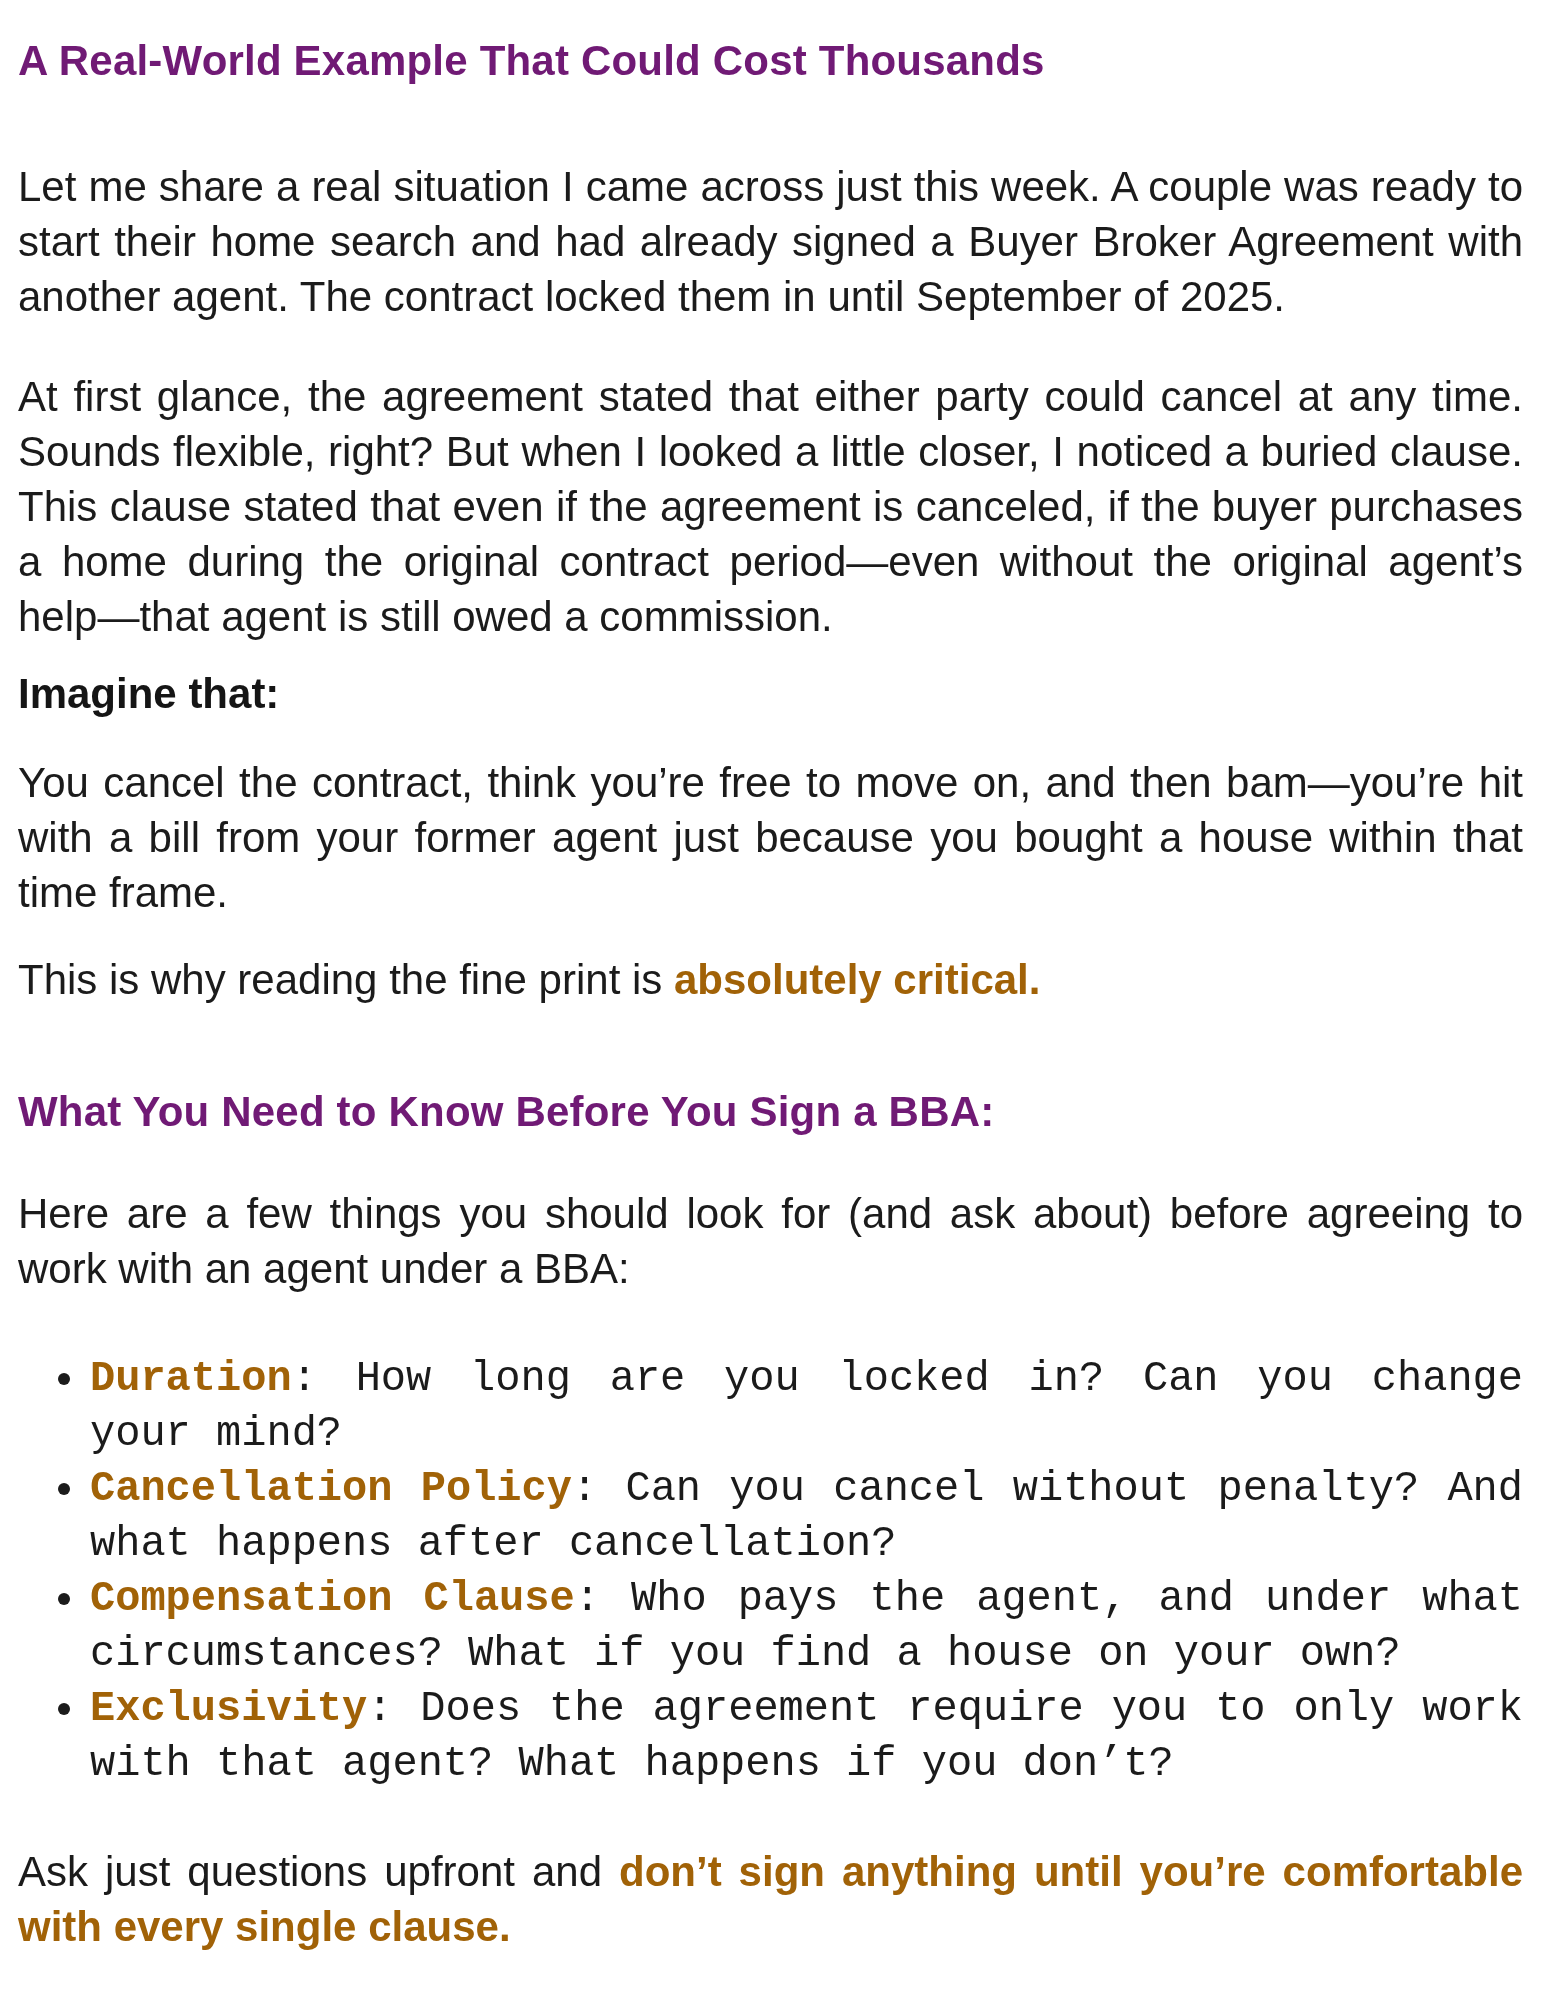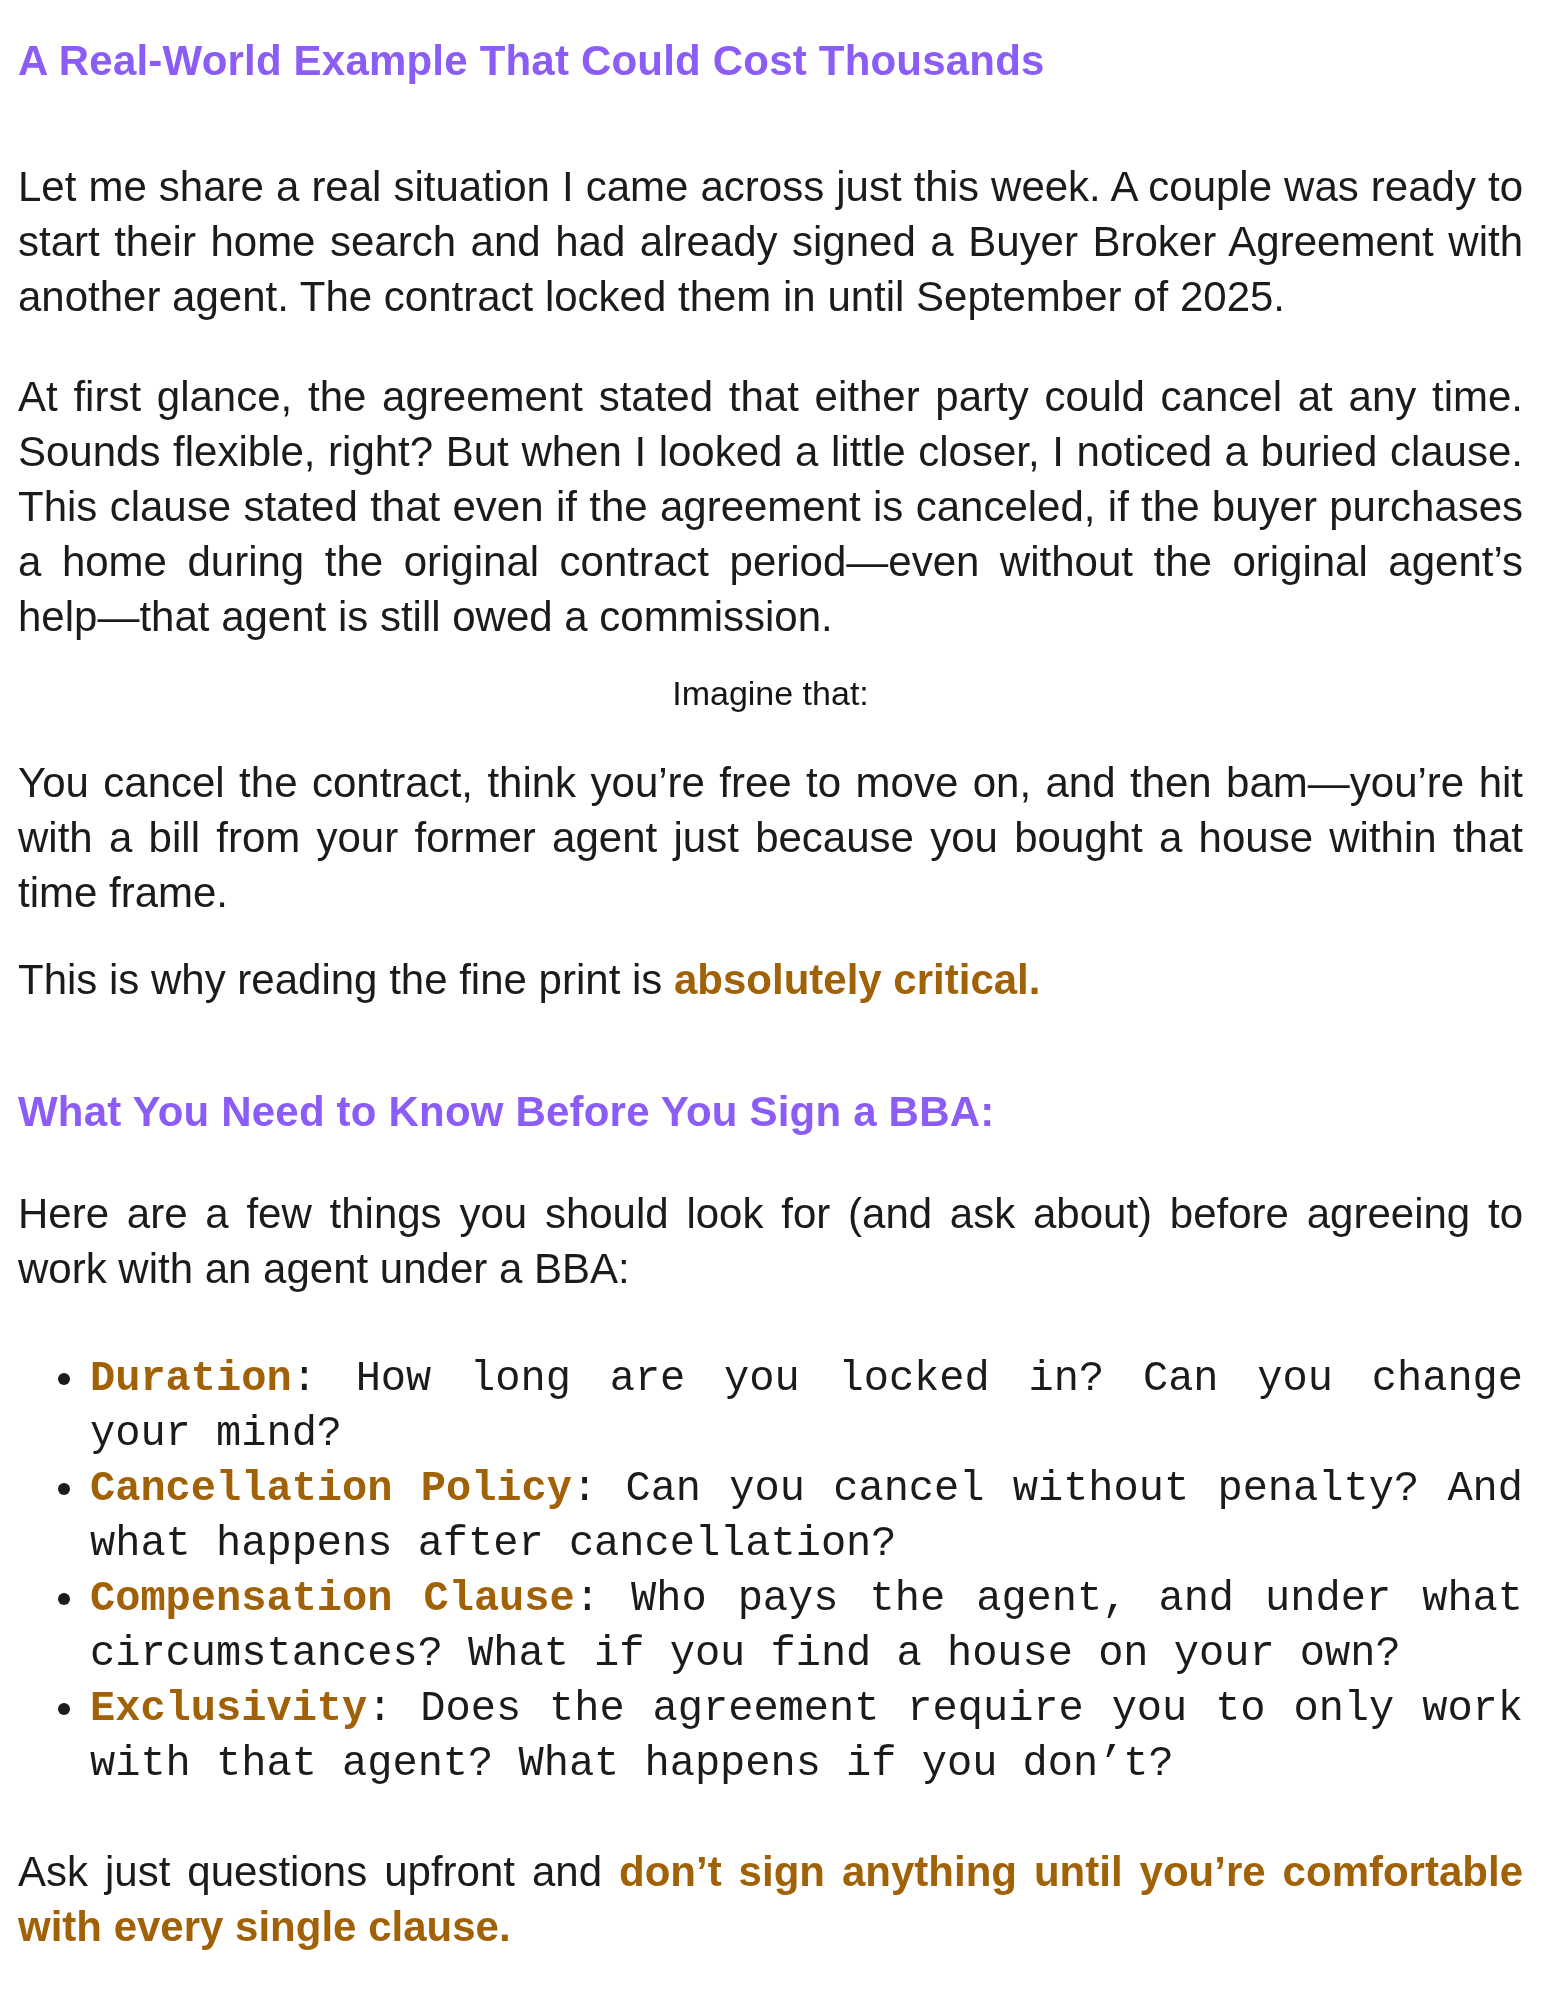--- a/index.html
+++ b/index.html
@@ -23,33 +23,33 @@
     color: #1b1b1b;
   }
   .article p {
     margin: 0 0 45px 0;
     text-align: justify;
   }
   h1.h-top, h3.h-section {
     font-size: 42px;
     line-height: 50px;
     font-weight: 700;
-    color: #8b5cf6;
+    color: #701a75;
     letter-spacing: 0.2px;
     text-align: left;
   }
   h1.h-top { margin: 0 0 73px 0; }
   h3.h-section { margin: 0 0 49px 0; }
   h4.h-inline {
-    font-size: 34px;
+    font-size: 42px;
     line-height: 55px;
-    font-weight: 400;
+    font-weight: 700;
     color: #151515;
     margin: 0 0 34px 0;
-    text-align: center;
+    text-align: left;
   }
   p.tight { margin-bottom: 22px; }
   p.after-imagine { margin-bottom: 32px; }
   p.lead-out { margin-bottom: 80px; }
   p.before-list { margin-bottom: 56px; }
   p.final { margin-bottom: 0; }
   ul.checklist {
     margin: 0 0 52px 0;
     padding: 0 0 0 70px;
     list-style: disc;

